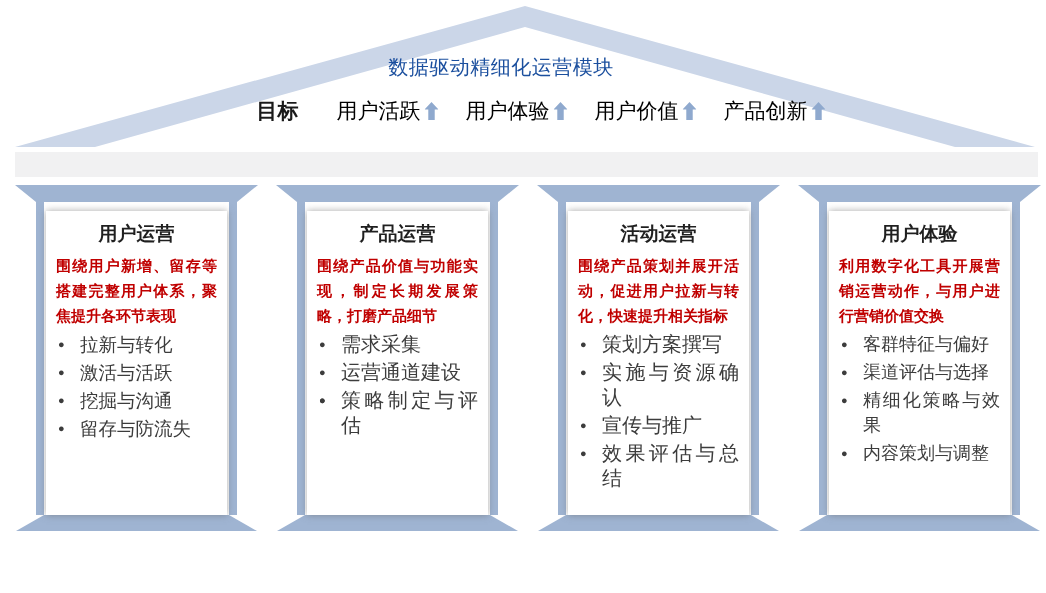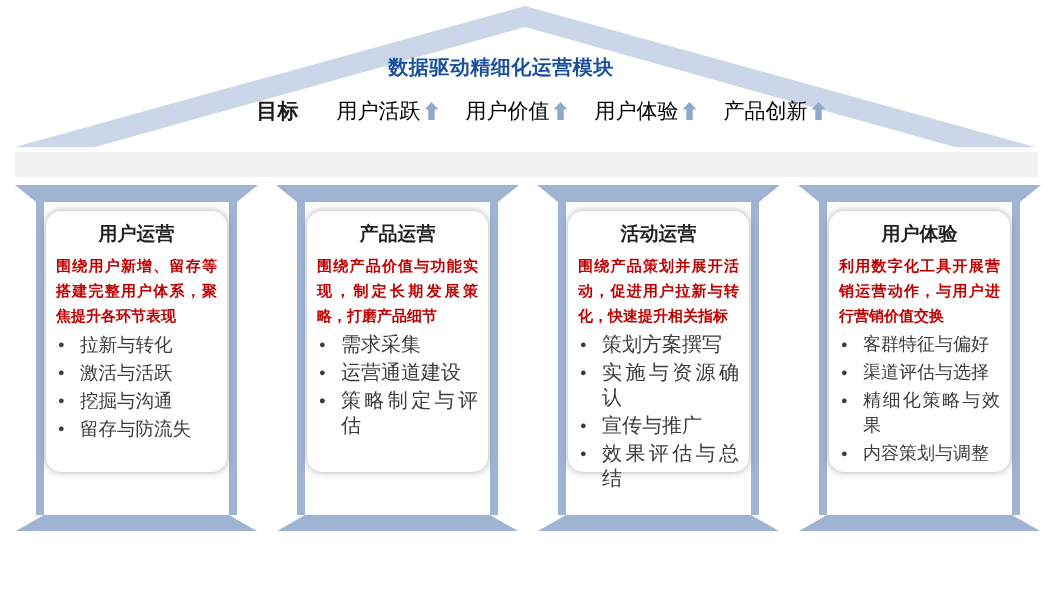--- a/index.html
+++ b/index.html
@@ -16,41 +16,41 @@
 
   
   .roof-svg{position:absolute;left:0;top:0;}
 
   
   .architrave{position:absolute;left:15px;top:152px;width:1023px;height:25px;background:var(--strip);}
 
   
   .main-title{
     position:absolute;top:54px;left:501px;transform:translateX(-50%);
-    font-size:20px;font-weight:bold;color:var(--blue);white-space:nowrap;letter-spacing:.5px;
+    font-size:20px;font-weight:normal;color:var(--blue);white-space:nowrap;letter-spacing:.5px;
   }
   .goal-row{
     position:absolute;top:97px;left:541px;transform:translateX(-50%);
     display:flex;align-items:center;white-space:nowrap;justify-content:center;
   }
   .goal-label{font-size:21px;font-weight:bold;color:#1a1a1a;margin-right:38px;}
   .goal-item{display:flex;align-items:center;font-size:21px;color:#000000;margin-right:27px;}
   .goal-item:last-child{margin-right:0;}
   .up-arrow{
     width:14px;height:18px;margin-left:4px;background:var(--arrow);
     clip-path:polygon(50% 0,100% 42%,73% 42%,73% 100%,27% 100%,27% 42%,0 42%);
   }
 
   
   .pillar{position:absolute;top:185px;width:243px;height:346px;}
   .pillar.px0{left:15px;} .pillar.px1{left:276px;} .pillar.px2{left:537px;} .pillar.px3{left:798px;}
   .pillar-svg{position:absolute;left:0;top:0;}
   .pillar-box{
-    position:absolute;left:31px;top:26px;width:181px;height:261px;background:#ffffff;
-    box-shadow:0 0 7px rgba(95,95,95,.55);box-sizing:border-box;padding:7px 10px 0 10px;border-radius:15px;
+    position:absolute;left:31px;top:26px;width:181px;height:304px;background:#ffffff;
+    box-shadow:0 0 7px rgba(95,95,95,.55);box-sizing:border-box;padding:7px 10px 0 10px;
   }
   .pillar-title{font-size:19px;font-weight:bold;color:#1f1f1f;text-align:center;margin:3px 0 6px 0;}
   .pillar-desc{
     font-size:15px;font-weight:bold;color:var(--red);line-height:25px;
     text-align:justify;margin:0 0 4px 0;
   }
   .pillar-list{list-style:none;margin:0;padding:0;}
   .pillar-list li{
     position:relative;padding-left:24px;margin-top:3px;line-height:25px;
     color:#3c3c3c;text-align:justify;
@@ -82,25 +82,25 @@
 
   <div class="main-title">数据驱动精细化运营模块</div>
 
   <div class="goal-row">
     <span class="goal-label">目标</span>
     <span class="goal-item">
       <span>用户活跃</span>
       <span class="up-arrow"></span>
     </span>
     <span class="goal-item">
-      <span>用户价值</span>
+      <span>用户体验</span>
       <span class="up-arrow"></span>
     </span>
     <span class="goal-item">
-      <span>用户体验</span>
+      <span>用户价值</span>
       <span class="up-arrow"></span>
     </span>
     <span class="goal-item">
       <span>产品创新</span>
       <span class="up-arrow"></span>
     </span>
   </div>
 
   <div class="pillar px0">
     <svg class="pillar-svg" width="243" height="346" viewBox="0 0 243 346">

